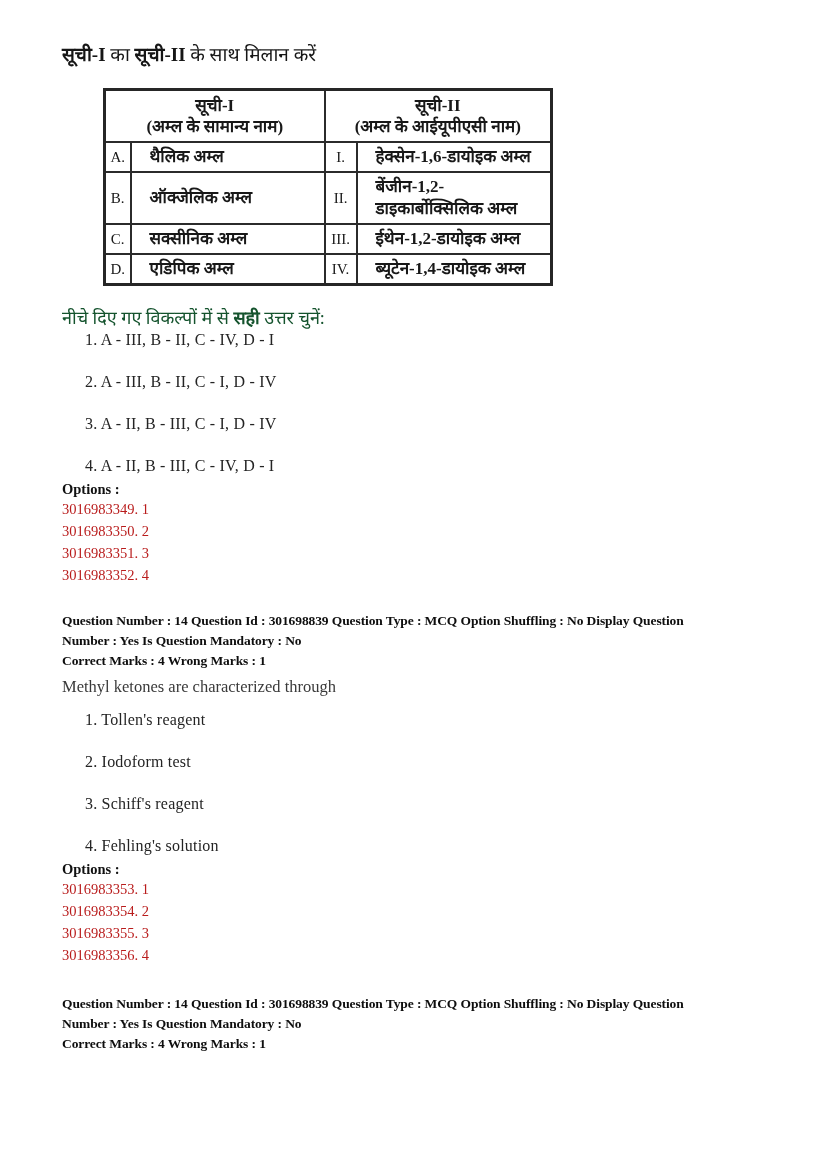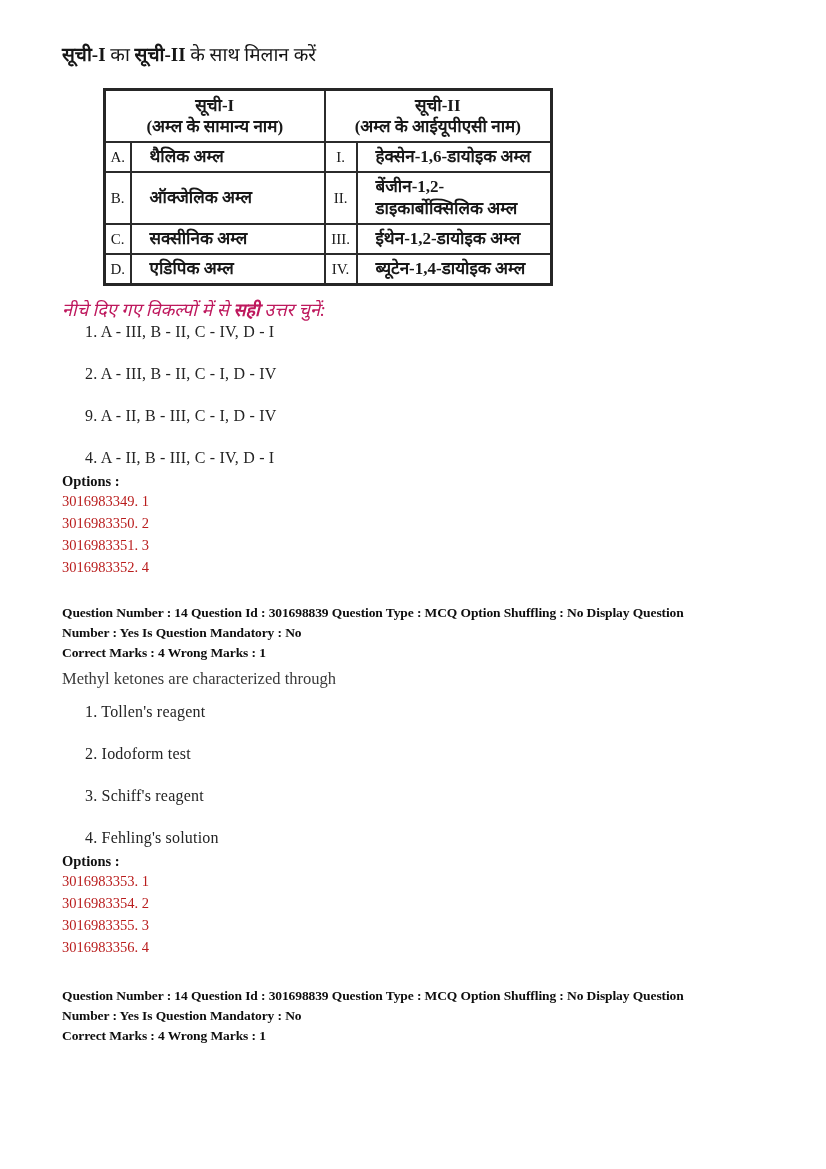--- a/index.html
+++ b/index.html
@@ -29,21 +29,21 @@
     font-size:17px; line-height:22px; color:#181818;
   }
   .qtable tr.hdr td {
     text-align:center; font-weight:bold;
     padding:4px 2px; line-height:21px; font-size:17px;
   }
   .qtable td.cell-letter { width:26px; text-align:center; padding:3px 2px; font-size:15px; }
   .qtable td.cell-roman  { width:32px; text-align:center; padding:3px 2px; font-size:15px; }
   .qtable td.cell-name, .qtable td.cell-iupac { font-weight:bold; }
   
-  .prompt { margin-top:13px; font-size:18px; line-height:23px; color:#be185d;font-style:italic; }
+  .prompt { margin-top:21px; font-size:18px; line-height:23px; color:#14532d; }
   .prompt .hb { font-weight:bold; }
   
   .optlist { margin-left:23px; }
   .optlist-1 { }
   .optlist-2 { margin-top:13px; }
   .opt { font-size:16px; line-height:19px; margin-bottom:23px; color:#242424; letter-spacing:0.2px; }
   .opt:last-child { margin-bottom:0; }
   
   .options-label { margin-top:5px; font-weight:bold; font-size:14.5px; line-height:18px; color:#111; }
   .optid { font-size:14.5px; line-height:22px; color:#b91c1c; }
@@ -112,21 +112,21 @@
   </tbody>
     </table>
 
   <div class="prompt">
     <span>नीचे दिए गए विकल्पों में से </span><span class="hb">सही</span><span> उत्तर चुनें:</span>
   </div>
 
   <div class="optlist optlist-1">
     <div class="opt">1. A - III, B - II, C - IV, D - I</div>
     <div class="opt">2. A - III, B - II, C - I, D - IV</div>
-    <div class="opt">9. A - II, B - III, C - I, D - IV</div>
+    <div class="opt">3. A - II, B - III, C - I, D - IV</div>
     <div class="opt">4. A - II, B - III, C - IV, D - I</div>
   </div>
 
   <div class="options-label">Options :</div>
   <div>
     <div class="optid">3016983349. 1</div>
     <div class="optid">3016983350. 2</div>
     <div class="optid">3016983351. 3</div>
     <div class="optid">3016983352. 4</div>
   </div>

